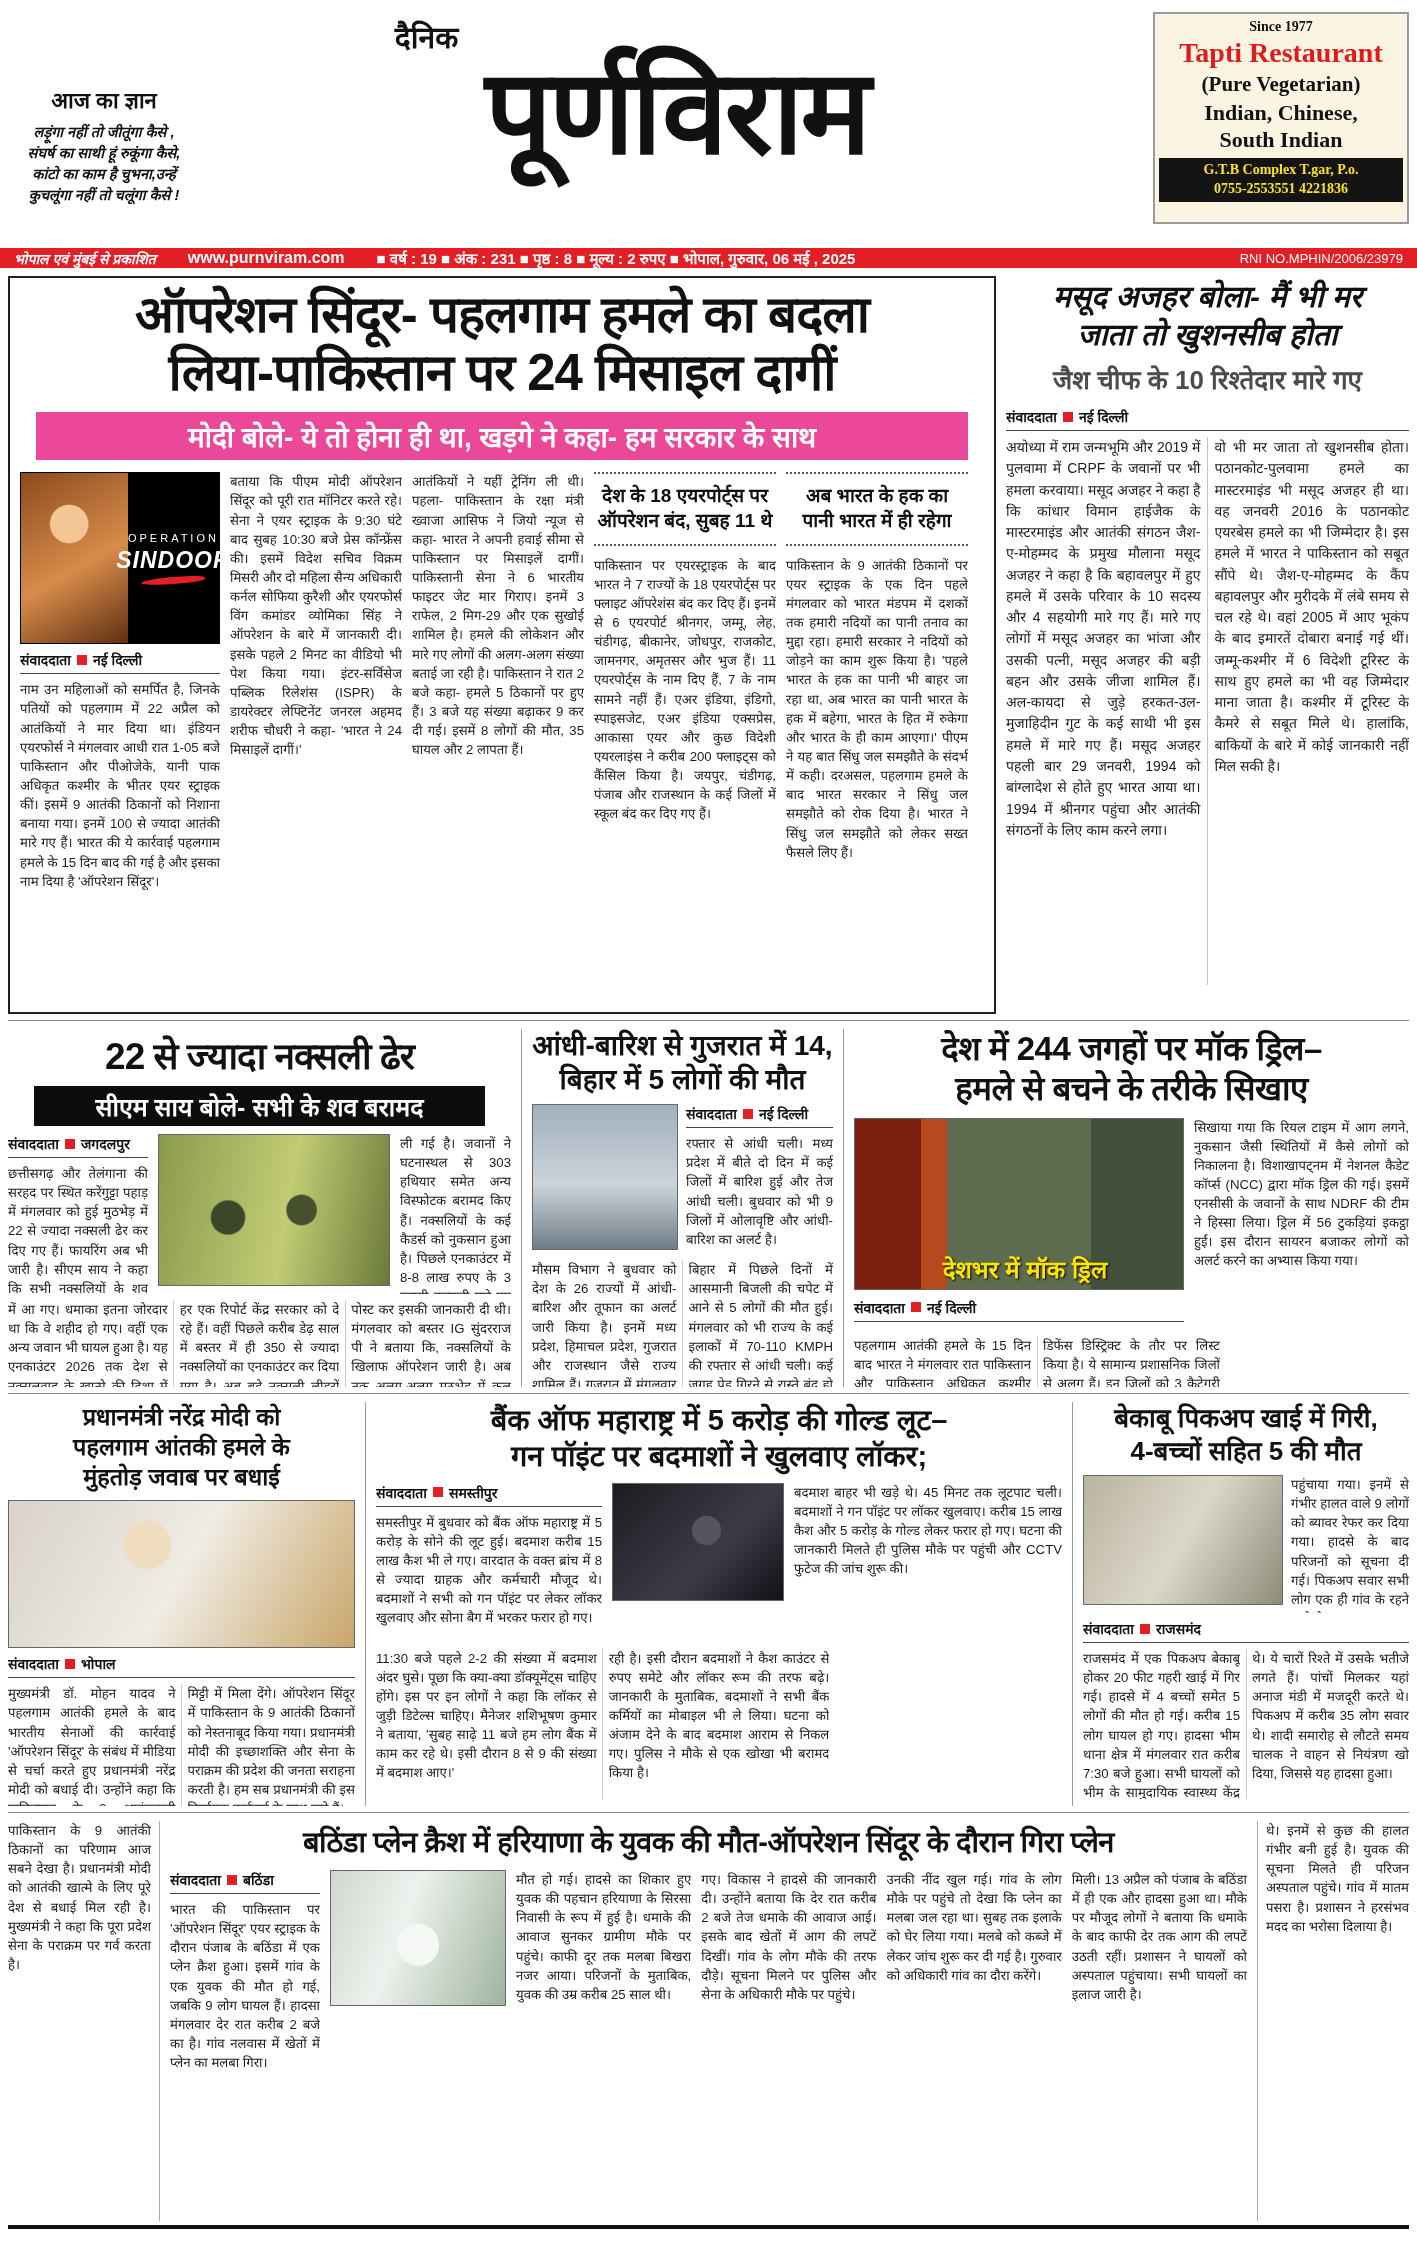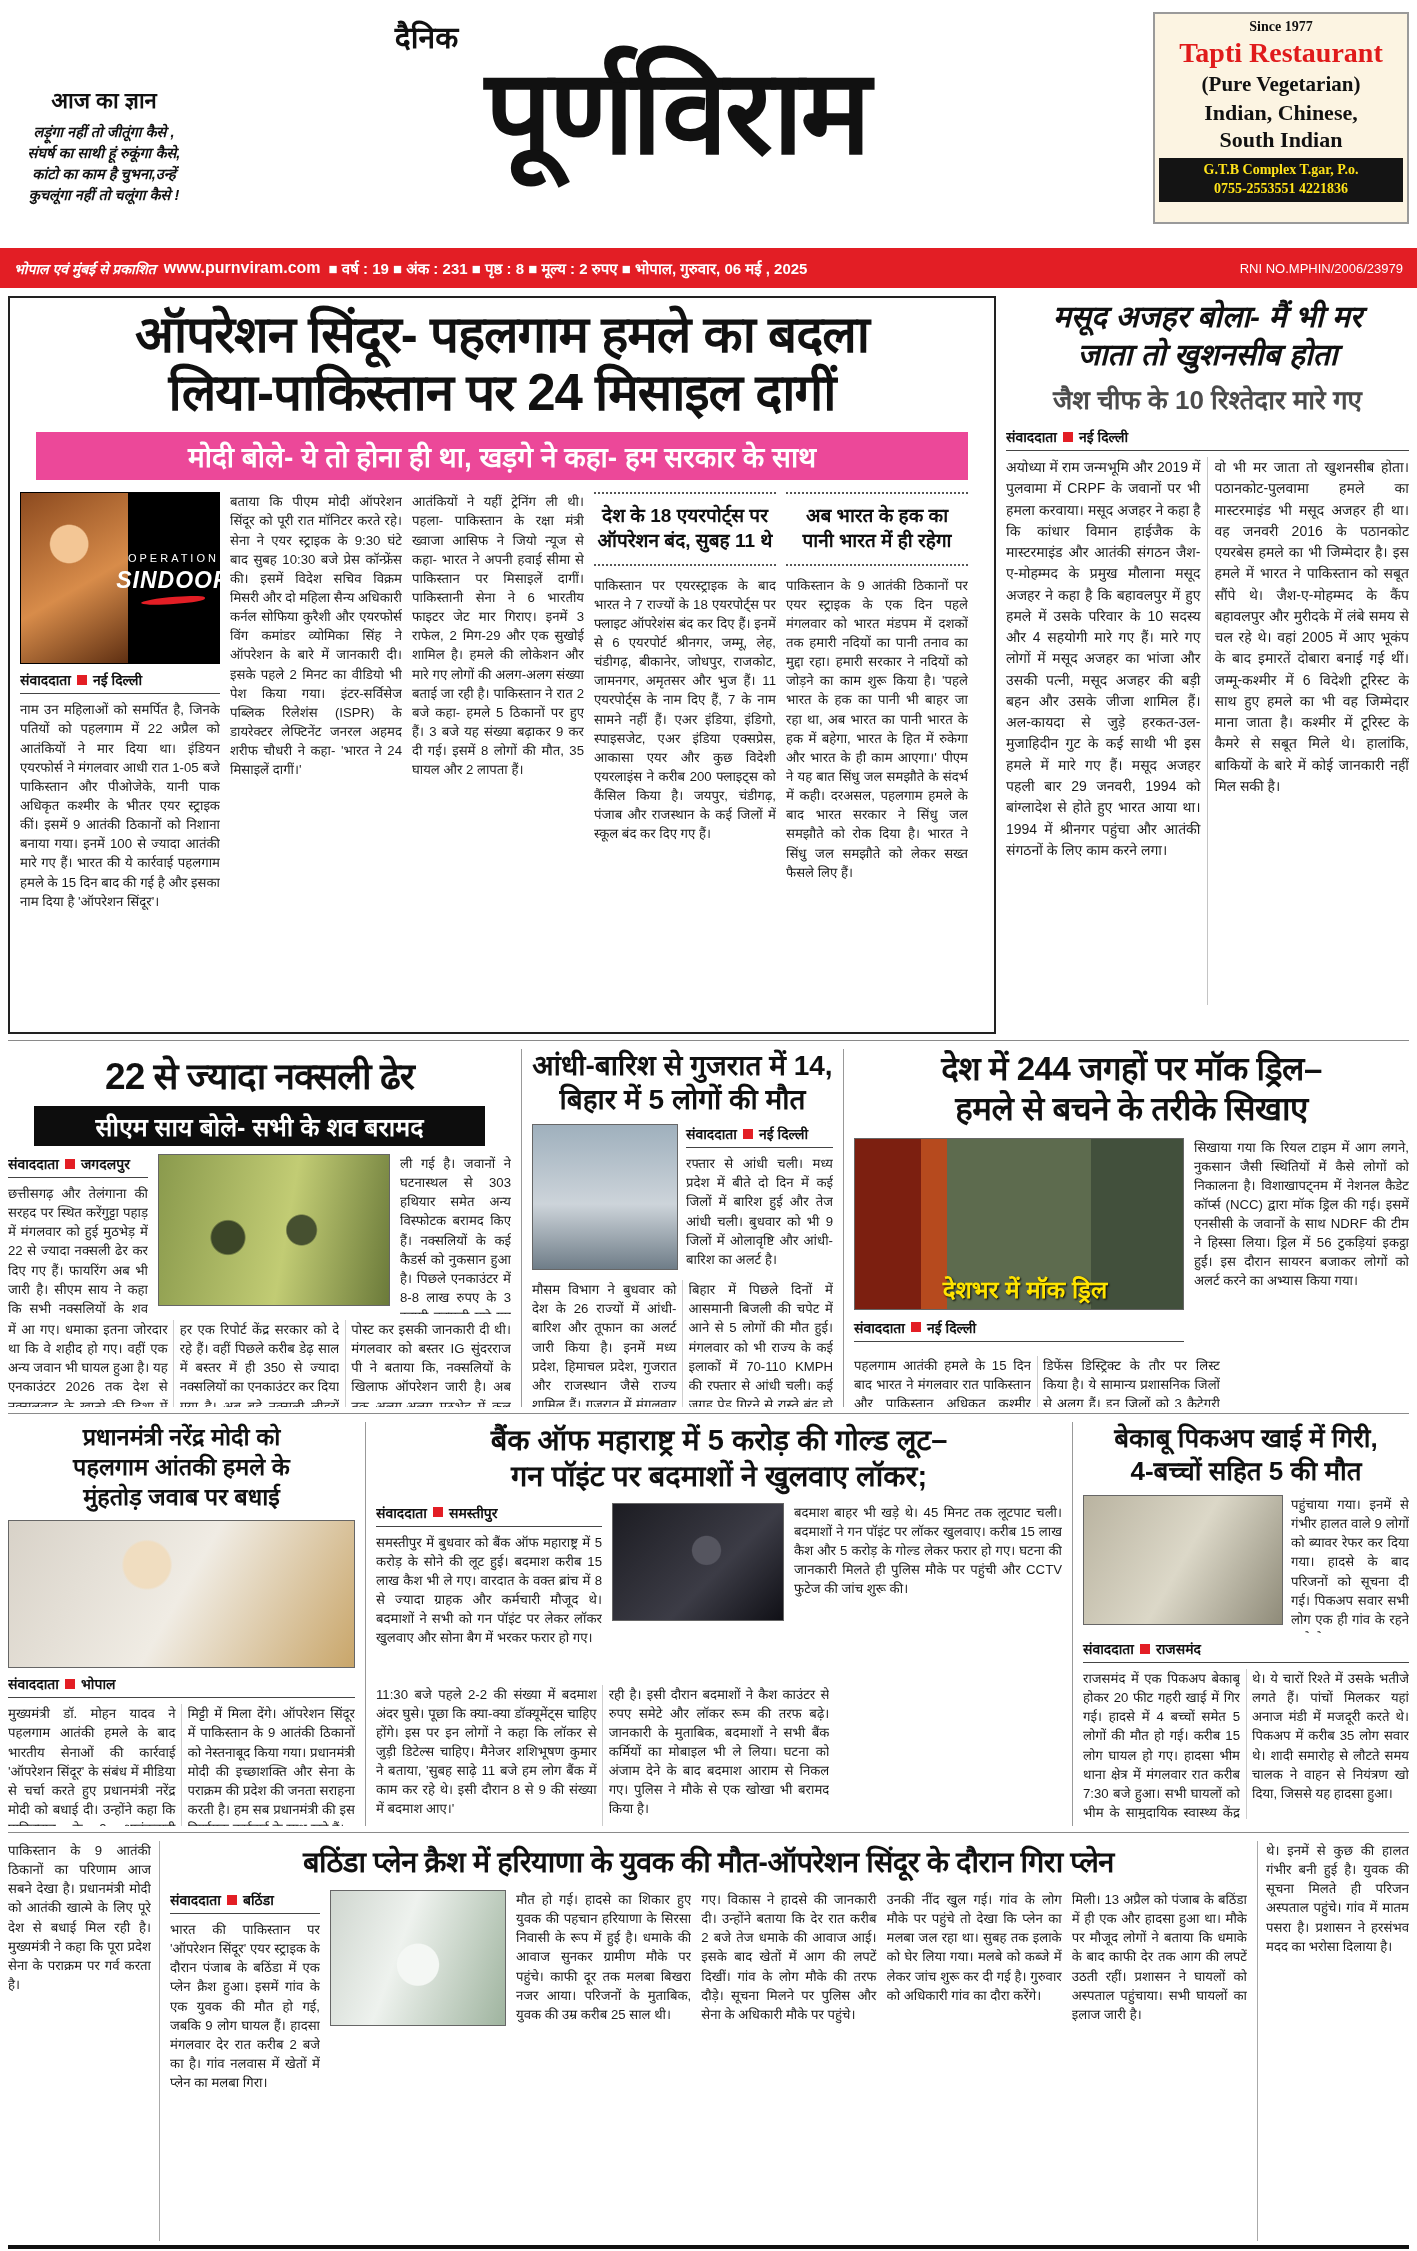--- a/index.html
+++ b/index.html
@@ -18,22 +18,22 @@
   .ad { width:256px; border:2px solid #9a9a9a; background:#fcf4e2; text-align:center;
         padding:5px 4px 4px; height:212px; margin-top:4px; font-family:"Liberation Serif", serif; }
   .ad-since { font-size:14px; font-weight:700; }
   .ad-name { font-size:28px; font-weight:700; color:#e01b1b; line-height:1.15; margin:2px 0; }
   .ad-veg { font-size:21px; font-weight:700; margin:3px 0; }
   .ad-cuisine { font-size:22px; font-weight:700; line-height:1.2; }
   .ad-strip { background:#141414; color:#ffe31a; font-weight:700; font-size:14px;
               line-height:1.35; padding:3px 18px; margin-top:5px; }
 
   
-  .dateline { height:40px; background:#e31e25; color:#fff; display:flex; align-items:center;
-              gap:8px; padding:0 14px; font-weight:700; white-space:nowrap; }
+  .dateline { height:20px; background:#e31e25; color:#fff; display:flex; align-items:center;
+              gap:32px; padding:0 14px; font-weight:700; white-space:nowrap; }
   .dl-pub { font-size:14px; font-style:italic; }
   .dl-web { font-size:16px; }
   .dl-meta { font-size:15px; }
   .dl-rni { font-size:13px; margin-left:auto; font-weight:400; }
 
   
   .hrule { border-top:1px solid #8a8a8a; margin:0 8px; }
   .byline { display:flex; align-items:center; gap:6px; font-weight:700; font-size:14px;
             border-bottom:1.5px solid #444; padding-bottom:4px; margin-bottom:6px; }
   .redsq { width:10px; height:10px; background:#e31e25; display:inline-block; flex:none; }
@@ -103,21 +103,21 @@
               background: radial-gradient(circle at 40% 30%, #f0ddc0 10%, rgba(0,0,0,0) 11%),
               linear-gradient(120deg,#d8d2c8,#f0ece4 50%,#c9a66a); }
   .pm-bot { column-count:2; column-gap:12px; column-rule:1px solid #ccc; height:168px; overflow:hidden; }
   .sec-bank { flex:1; padding:0 10px; border-right:1px solid #999; overflow:hidden; }
   .bank-hl { font-size:29px; font-weight:800; text-align:center; line-height:1.25; }
   .bk-top { display:flex; gap:10px; margin-top:8px; height:158px; overflow:hidden; }
   .bk-colA { width:226px; flex:none; }
   .bk-photo { width:172px; height:118px;
               background: radial-gradient(circle at 55% 40%, #55555f 12%, rgba(0,0,0,0) 13%),
               linear-gradient(135deg,#1c1c22,#3c3c46 60%,#101016); }
-  .bk-bot { column-count:3; column-gap:12px; column-rule:1px solid #ccc; height:150px; margin-top:24px; overflow:hidden; }
+  .bk-bot { column-count:3; column-gap:12px; column-rule:1px solid #ccc; height:150px; margin-top:8px; overflow:hidden; }
   .sec-pickup { width:336px; padding-left:10px; overflow:hidden; }
   .pk-hl { font-size:26px; font-weight:800; text-align:center; line-height:1.25; }
   .pk-top { display:flex; gap:8px; margin-top:8px; height:138px; overflow:hidden; }
   .pk-photo { width:200px; height:130px;
               background: linear-gradient(120deg,#b9b3a0,#dcd8c8 50%,#8f8b79); }
   .pk-bot { column-count:2; column-gap:12px; column-rule:1px solid #ccc; height:150px; margin-top:6px; overflow:hidden; }
 
   
   .bat { display:flex; gap:10px; padding:8px 8px 0; height:408px; }
   .bat-left { width:152px; flex:none; border-right:1px solid #aaa; padding-right:8px; }

